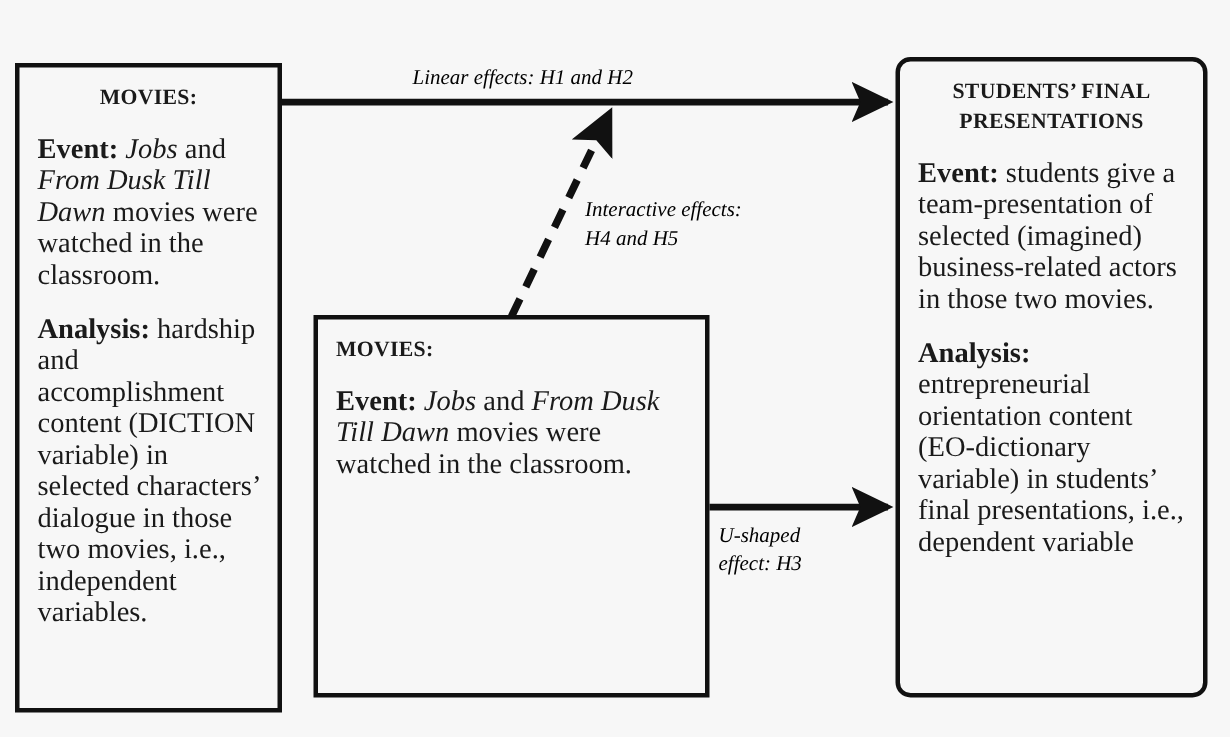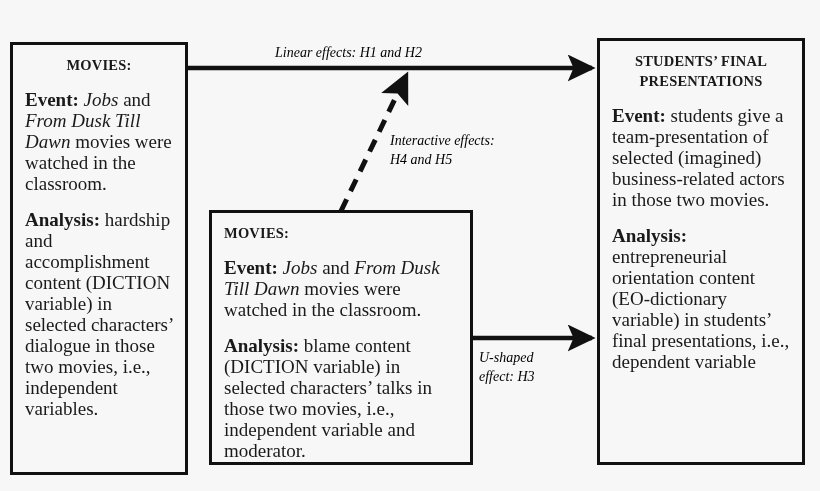--- a/index.html
+++ b/index.html
@@ -28,21 +28,21 @@
   .box {
     position: absolute;
     box-sizing: border-box;
     border: 3px solid #111111;
     background: #f7f7f7;
     padding: 10px 12px 8px 12px;
   }
 
   #box-movies-left  { left: 10px;  top: 42px;  width: 178px; height: 433px; }
   #box-movies-mid   { left: 209px; top: 210px; width: 264px; height: 255px; }
-  #box-students     { left: 597px; top: 38px;  width: 208px; height: 427px; }
+  #box-students     { left: 597px; top: 38px;  width: 208px; height: 427px; border-radius: 10px; }
 
   .box-title {
     font-weight: bold;
     font-size: 14.5px;
     line-height: 20px;
     letter-spacing: 0.2px;
     margin: 0 0 14px 0;
   }
   .title-center { text-align: center; }
   .title-left   { text-align: left; }
@@ -96,23 +96,20 @@
     </p>
   </div>
 
   <div class="box" id="box-movies-mid">
     <div class="box-title title-left">MOVIES:</div>
 
     <p class="para">
       <span class="lbl">Event:</span><span> </span><span class="ital">Jobs</span><span> and </span><span class="ital">From Dusk Till Dawn</span><span> movies were watched in the classroom.</span>
     </p>
 
-    <p class="para">
-      <span class="lbl">Analysis:</span><span> blame content (DICTION variable) in selected characters’ talks in those two movies, i.e., independent variable and moderator.</span>
-    </p>
   </div>
 
   <div class="box" id="box-students">
     <div class="box-title title-center">STUDENTS’ FINAL PRESENTATIONS</div>
 
     <p class="para">
       <span class="lbl">Event:</span><span> students give a team-presentation of selected (imagined) business-related actors in those two movies.</span>
     </p>
 
     <p class="para">

